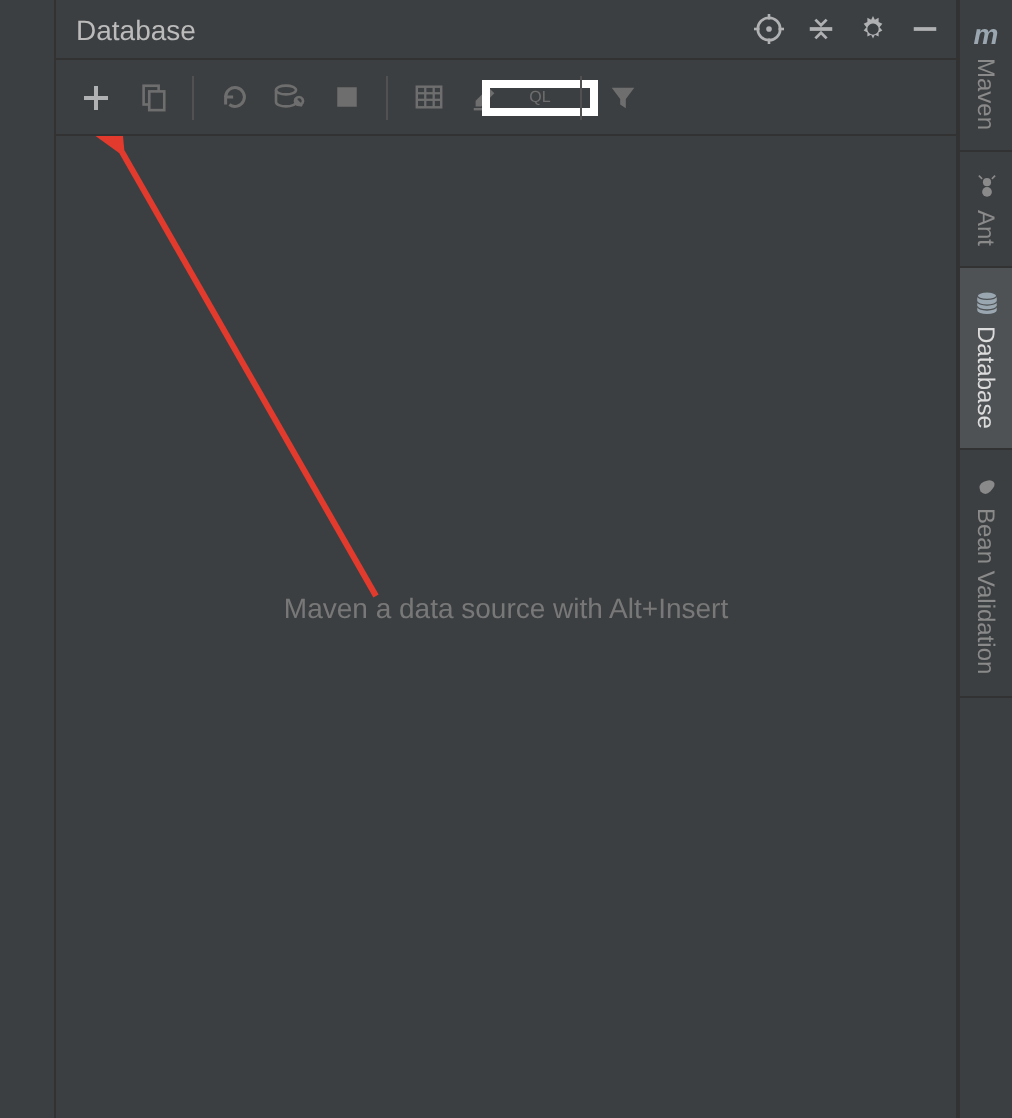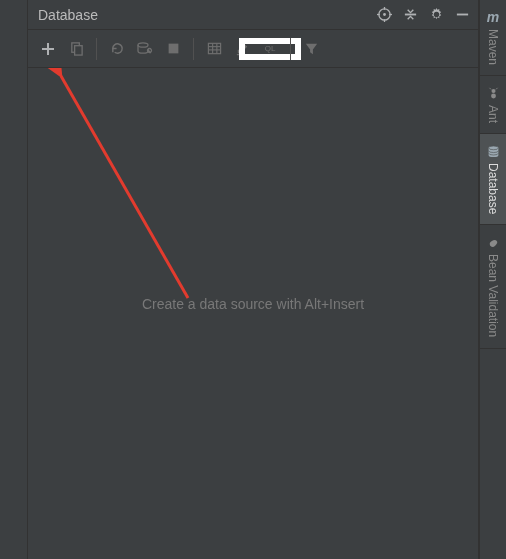--- a/index.html
+++ b/index.html
@@ -122,21 +122,21 @@
     .rail-icon {
       writing-mode: horizontal-tb;
       width: 14px;
       height: 14px;
       display: flex;
       align-items: center;
       justify-content: center;
     }
     svg { display: block; }
     .ql-box {
-      border: 6px solid #ffffff;
+      border: 4px solid #ffffff;
       font-size: 8px;
       padding: 1px 20px;
       color: #6e6e6e;
       line-height: 1;
     }
   </style>
 </head>
 <body>
 
 <div class="left-gutter"></div>
@@ -229,21 +229,21 @@
     </div>
     <div class="sep"></div>
     <div class="btn">
       <svg width="15" height="15" viewBox="0 0 16 16">
           <path d="M2 3 L14 3 L9.5 9 L9.5 14 L6.5 12 L6.5 9 Z" fill="currentColor"></path>
         </svg>
     </div>
   </div>
 
   <div class="content">
-    <div class="empty-text">Create a data source with Alt+Insert</div>
+    <div class="empty-text">Maven a data source with Alt+Insert</div>
     <svg class="arrow-overlay" width="440" height="300">
       <defs>
         <marker id="ah" markerWidth="12" markerHeight="12" refX="2" refY="6" orient="auto">
           <path d="M12 1 L1 6 L12 11 Z" fill="#e23b2e"></path>
         </marker>
       </defs>
       <line x1="160" y1="230" x2="33" y2="8" stroke="#e23b2e" stroke-width="3" marker-end="url(#ah)"></line>
     </svg>
   </div>
 </div>

